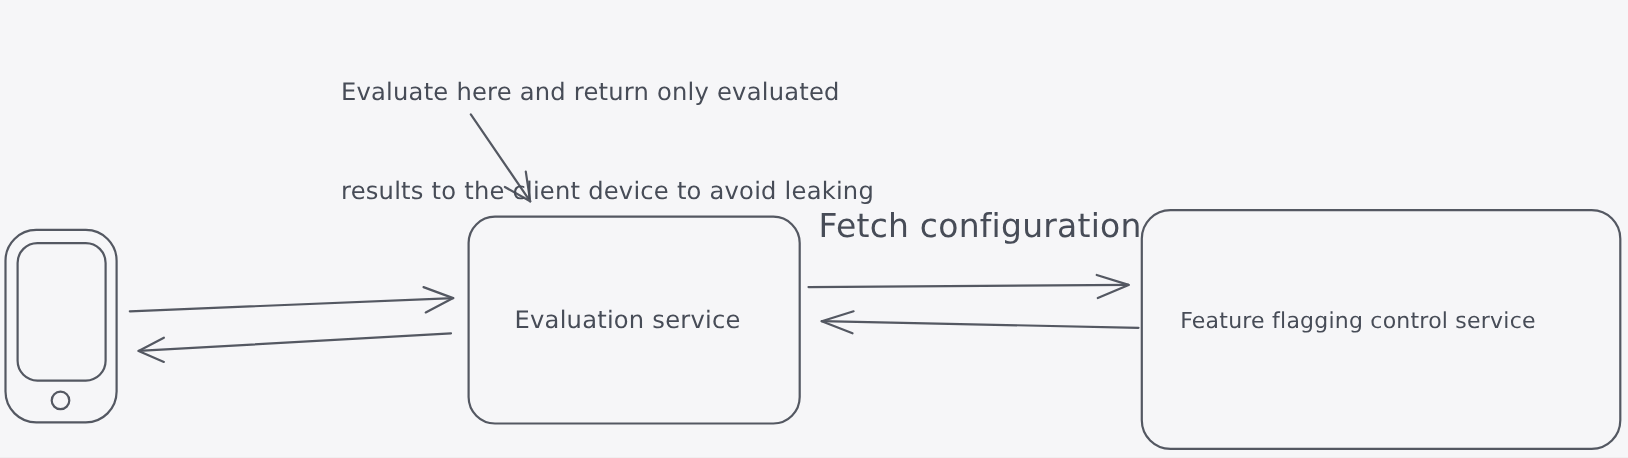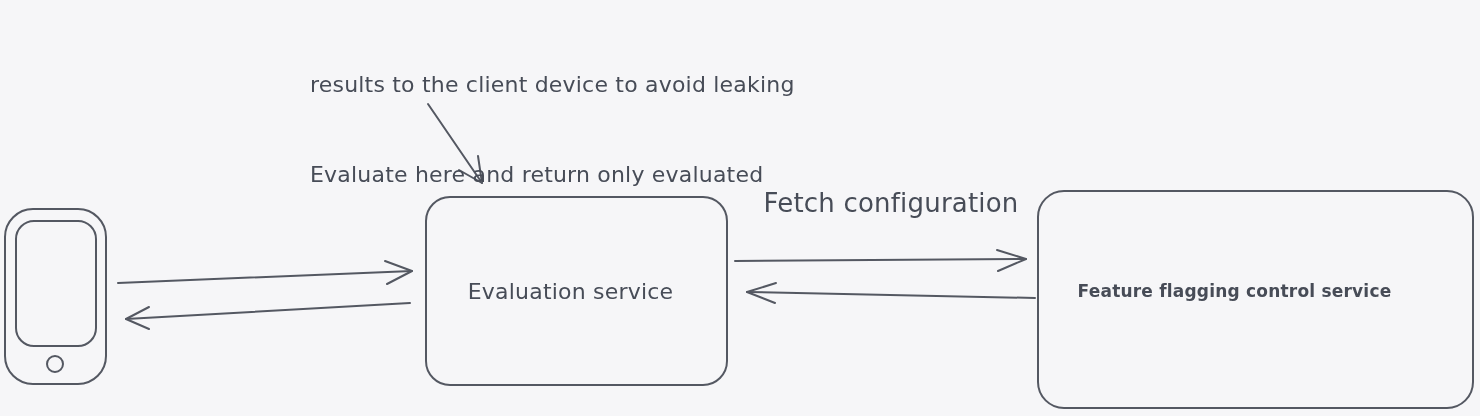--- a/index.html
+++ b/index.html
@@ -29,43 +29,42 @@
     left: 310px;
     top: 10px;
     font-size: 22px;
     line-height: 30px;
   }
   .edge-label {
     left: 732px;
     top: 188px;
     width: 318px;
     text-align: center;
-    font-size: 26px;
+    font-size: 30px;
   }
   .node-label {
     display: flex;
     align-items: center;
     justify-content: center;
     text-align: center;
   }
   .eval-label {
     left: 426px;
     top: 197px;
     width: 289px;
     height: 188px;
     font-size: 22px;
   }
   .feature-label {
     left: 1038px;
     top: 191px;
     width: 393px;
     height: 217px;
-    font-size: 17px;
+    font-size: 20px;
     transform: translateY(-9px);
-    font-weight: bold;
   }
 </style>
 </head>
 <body>
 
 <div class="canvas">
 
   <svg class="shapes" viewBox="0 0 1480 416" width="1480" height="416" fill="none" stroke="#545862" stroke-width="2" stroke-linecap="round" stroke-linejoin="round">
 
     <g>
@@ -98,22 +97,22 @@
       <path d="M776,283 L747,292 L775,303"></path>
     </g>
 
     <g>
       <path d="M428,104 L482,183"></path>
       <path d="M478,156 L482,183 L459,170"></path>
     </g>
   </svg>
 
   <div class="label annotation">
+    <div>Evaluate here and return only evaluated</div>
     <div>results to the client device to avoid leaking</div>
-    <div>Evaluate here and return only evaluated</div>
   </div>
 
   <div class="label edge-label">Fetch configuration</div>
 
   <div class="label node-label eval-label">Evaluation service</div>
 
   <div class="label node-label feature-label">Feature flagging control service</div>
 
 </div>
 

